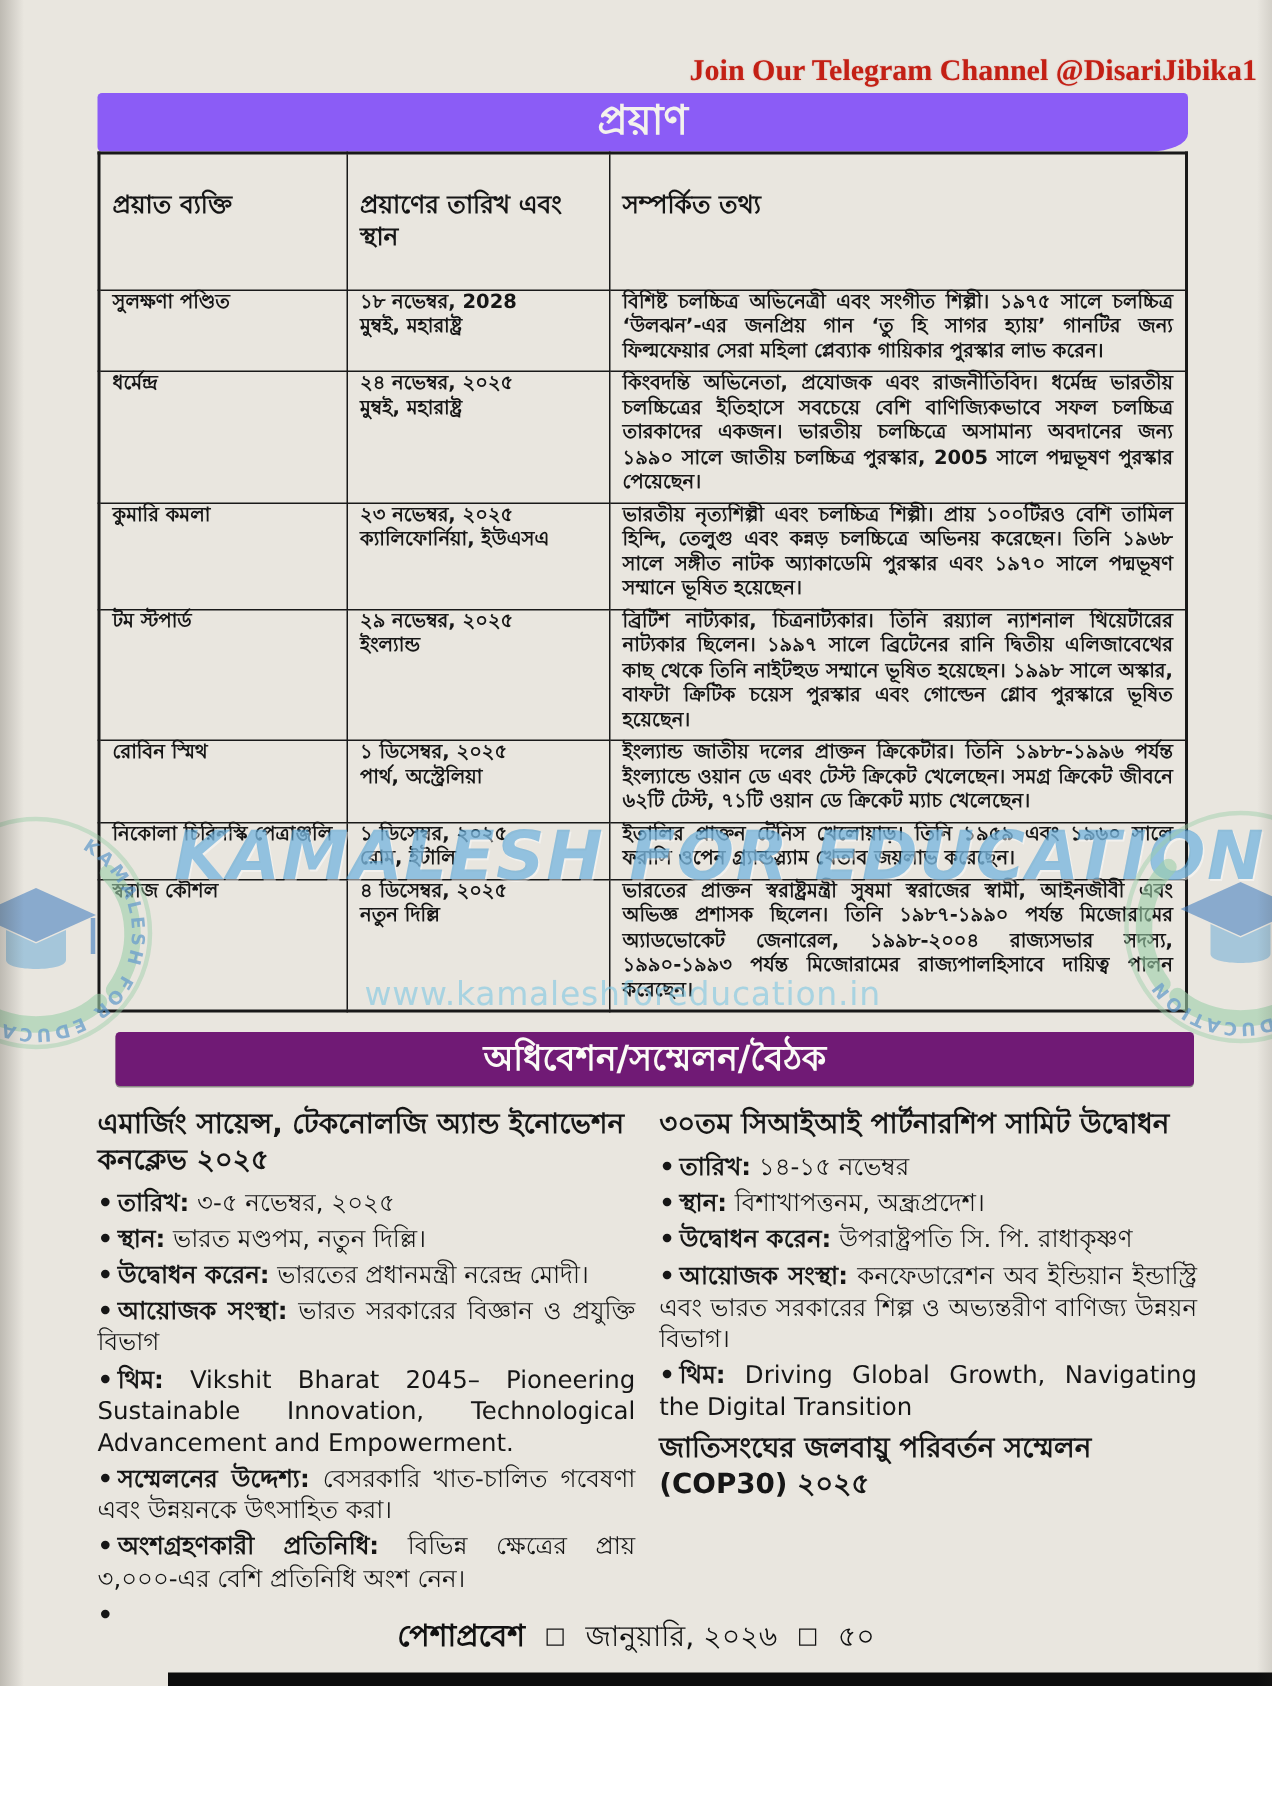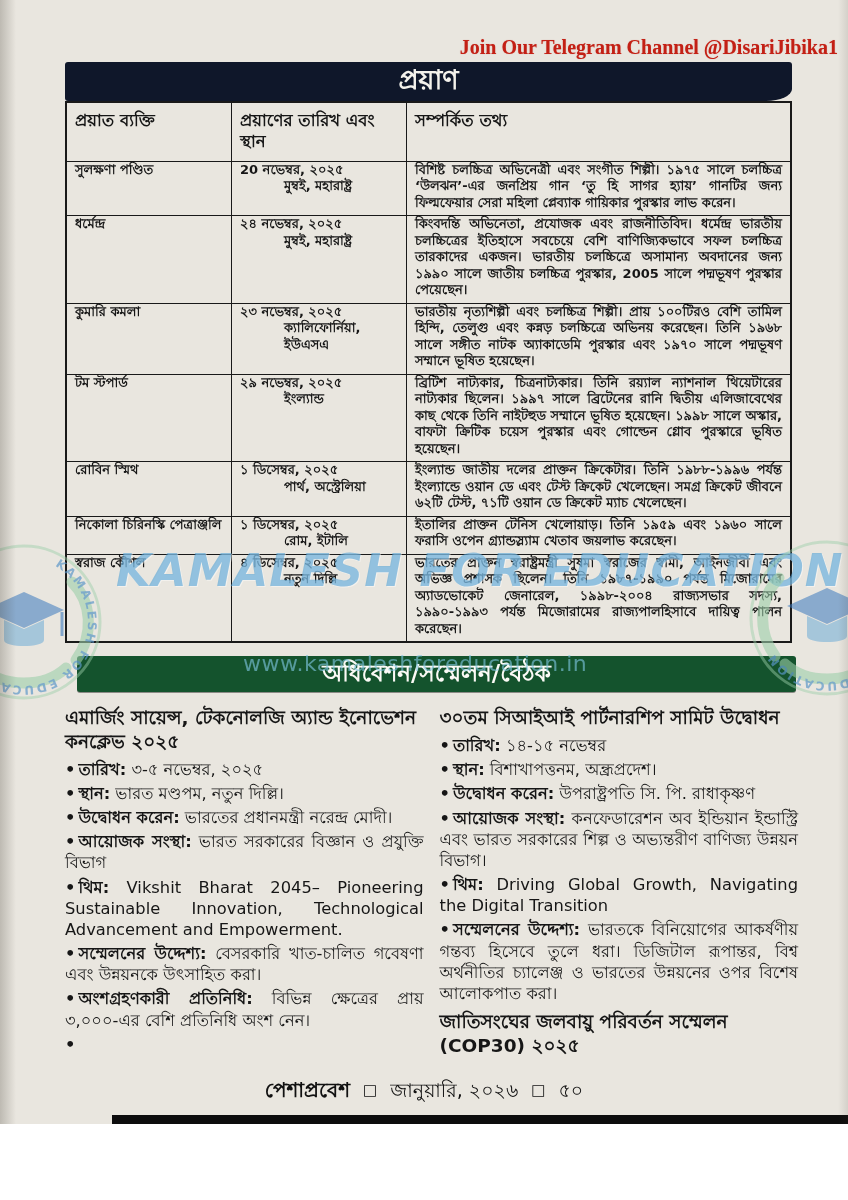--- a/index.html
+++ b/index.html
@@ -18,40 +18,40 @@
     position:absolute; z-index:7; color:#c32015; font-weight:700;
     font-family:"Liberation Serif","DejaVu Serif",serif; white-space:nowrap;
     text-shadow:0 0 1px rgba(195,32,21,.35);
   }
   .red-top{top:36px; right:10px; font-size:20px;}
   .red-bottom{top:1126px; left:428px; font-size:19.5px;}
 
   
   .obit{position:relative; margin:62px 56px 0 65px; z-index:2;}
   .title-bar{
-    height:39px; background:#0f172a; color:#f4f2ec;
+    height:39px; background:#8b5cf6; color:#f4f2ec;
     display:flex; align-items:center; justify-content:center;
     font-size:27px; font-weight:700;
     border-radius:3px 3px 26px 3px / 3px 3px 12px 3px;
   }
   table.obit-table{width:100%; border-collapse:collapse; border:2px solid #191919;}
   .obit-table th,.obit-table td{
     border:1.6px solid #191919; padding:0 8px 4px; vertical-align:top;
     font-size:13px; line-height:1.27; font-weight:700;
   }
-  .obit-table th{font-size:16.5px; font-weight:700; text-align:left; padding:8px 8px;}
+  .obit-table th{font-size:16.5px; font-weight:700; text-align:left; padding:24px 8px;}
   .obit-table .c1{width:148px;}
   .obit-table .c2{width:158px;}
   .obit-table .c3{text-align:justify;}
-  .place{display:block;margin-left:44px;}
+  .place{display:block;}
 
   
   .conf{position:relative; margin:13px 50px 0 65px; z-index:2;}
   .conf-bar{
-    height:36px; margin:0 2px 8px 12px; background:#14532d; color:#fbfaf6;
+    height:36px; margin:0 2px 8px 12px; background:#701a75; color:#fbfaf6;
     display:flex; align-items:center; justify-content:center;
     font-size:23px; font-weight:700; border-radius:3px;
     box-shadow:0 1px 0 rgba(0,0,0,.4);
   }
   .cols{display:flex; gap:16px;}
   .col{flex:1; font-size:16.3px; line-height:1.3;}
   .conf-head{margin:6px 0 5px; font-size:18.5px; line-height:1.28; font-weight:700;}
   .bullet{margin:3px 0; text-align:justify;}
   .bullet::before{content:"\2022"; font-weight:700; margin-right:3px;}
   .bullet b{font-weight:700;}
@@ -99,21 +99,21 @@
       <thead>
         <tr>
           <th class="c1">প্রয়াত ব্যক্তি</th>
           <th class="c2">প্রয়াণের তারিখ এবং স্থান</th>
           <th class="c3">সম্পর্কিত তথ্য</th>
         </tr>
       </thead>
       <tbody>
         <tr>
           <td class="c1">সুলক্ষণা পণ্ডিত</td>
-          <td class="c2"><span>20 নভেম্বর, ২০২৫</span><span class="place">মুম্বই, মহারাষ্ট্র</span></td>
+          <td class="c2"><span>১৮ নভেম্বর, 2028</span><span class="place">মুম্বই, মহারাষ্ট্র</span></td>
           <td class="c3">বিশিষ্ট চলচ্চিত্র অভিনেত্রী এবং সংগীত শিল্পী। ১৯৭৫ সালে চলচ্চিত্র ‘উলঝন’-এর জনপ্রিয় গান ‘তু হি সাগর হ্যায়’ গানটির জন্য ফিল্মফেয়ার সেরা মহিলা প্লেব্যাক গায়িকার পুরস্কার লাভ করেন।</td>
         </tr>
         <tr>
           <td class="c1">ধর্মেন্দ্র</td>
           <td class="c2"><span>২৪ নভেম্বর, ২০২৫</span><span class="place">মুম্বই, মহারাষ্ট্র</span></td>
           <td class="c3">কিংবদন্তি অভিনেতা, প্রযোজক এবং রাজনীতিবিদ। ধর্মেন্দ্র ভারতীয় চলচ্চিত্রের ইতিহাসে সবচেয়ে বেশি বাণিজ্যিকভাবে সফল চলচ্চিত্র তারকাদের একজন। ভারতীয় চলচ্চিত্রে অসামান্য অবদানের জন্য ১৯৯০ সালে জাতীয় চলচ্চিত্র পুরস্কার, 2005 সালে পদ্মভূষণ পুরস্কার পেয়েছেন।</td>
         </tr>
         <tr>
           <td class="c1">কুমারি কমলা</td>
           <td class="c2"><span>২৩ নভেম্বর, ২০২৫</span><span class="place">ক্যালিফোর্নিয়া, ইউএসএ</span></td>
@@ -161,21 +161,20 @@
         <p class="bullet"> </p>
       </div>
 
       <div class="col">
         <h3 class="conf-head">৩০তম সিআইআই পার্টনারশিপ সামিট উদ্বোধন</h3>
         <p class="bullet"><b>তারিখ:</b> <span>১৪-১৫ নভেম্বর</span></p>
         <p class="bullet"><b>স্থান:</b> <span>বিশাখাপত্তনম, অন্ধ্রপ্রদেশ।</span></p>
         <p class="bullet"><b>উদ্বোধন করেন:</b> <span>উপরাষ্ট্রপতি সি. পি. রাধাকৃষ্ণণ</span></p>
         <p class="bullet"><b>আয়োজক সংস্থা:</b> <span>কনফেডারেশন অব ইন্ডিয়ান ইন্ডাস্ট্রি এবং ভারত সরকারের শিল্প ও অভ্যন্তরীণ বাণিজ্য উন্নয়ন বিভাগ।</span></p>
         <p class="bullet"><b>থিম:</b> <span>Driving Global Growth, Navigating the Digital Transition</span></p>
-        <p class="bullet"><b>সম্মেলনের উদ্দেশ্য:</b> <span>ভারতকে বিনিয়োগের আকর্ষণীয় গন্তব্য হিসেবে তুলে ধরা। ডিজিটাল রূপান্তর, বিশ্ব অর্থনীতির চ্যালেঞ্জ ও ভারতের উন্নয়নের ওপর বিশেষ আলোকপাত করা।</span></p>
         <h3 class="conf-head">জাতিসংঘের জলবায়ু পরিবর্তন সম্মেলন (COP30) ২০২৫</h3>
 
       </div>
 
     </div>
   </section>
 
   <div class="wm wm-big">KAMALESH FOR EDUCATION</div>
   <div class="wm wm-url">www.kamaleshforeducation.in</div>
 

